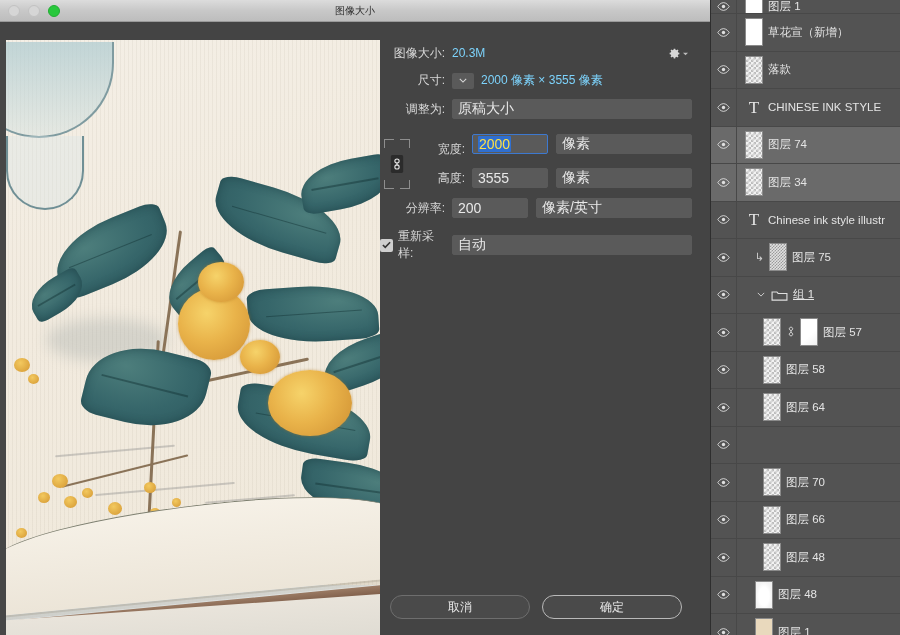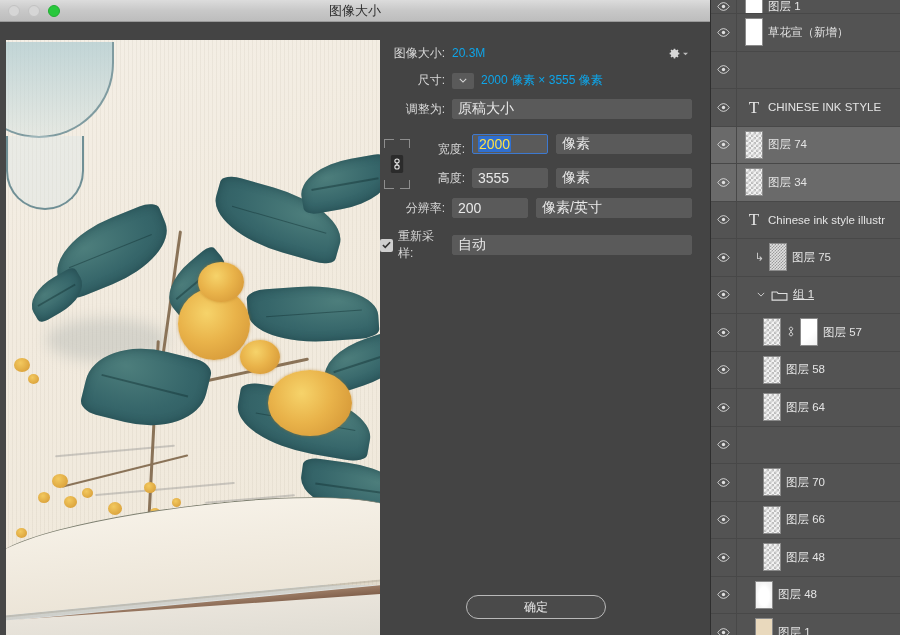--- a/index.html
+++ b/index.html
@@ -25,21 +25,21 @@
     display: flex; align-items: center;
     position: relative;
   }
   .traffic { display: flex; gap: 8px; margin-left: 8px; }
   .tl { width: 12px; height: 12px; border-radius: 50%; }
   .tl.close   { background: #d6d6d6; border: 1px solid #c2c2c2; }
   .tl.min     { background: #d6d6d6; border: 1px solid #c2c2c2; }
   .tl.zoom    { background: #28c83c; border: 1px solid #22ad33; }
   .title-text {
     position: absolute; left: 0; right: 0; text-align: center;
-    font-size: 13px; color: #2e2e2e; line-height: 22px;
+    font-size: 10px; color: #2e2e2e; line-height: 22px;
     font-weight: 400;
     pointer-events: none;
   }
 
   .dlg-body { flex: 1; display: flex; min-height: 0; }
 
   
   .preview-wrap {
     width: 380px; flex: 0 0 380px;
     background: #444444;
@@ -138,21 +138,21 @@
     font-size: 12px;
     display: flex; flex-direction: column;
     padding: 22px 18px 0 0;
     min-width: 0;
   }
   .row { display: flex; align-items: center; margin-bottom: 10px; }
   .lbl {
     width: 72px; flex: 0 0 72px; text-align: right;
     padding-right: 7px; color: #d8d8d8; font-size: 12px; white-space: nowrap;
   }
-  .val { color: #0ea5e9; font-size: 12px; }
+  .val { color: #7dd3fc; font-size: 12px; }
 
   .gear {
     margin-left: auto; margin-right: 4px;
     width: 20px; height: 18px; display: flex; align-items: center; gap: 2px;
     cursor: default;
   }
 
   .field {
     height: 20px; background: #5a5a5a; border: 1px solid #5a5a5a;
     border-radius: 2px; color: #e8e8e8;
@@ -481,20 +481,21 @@
           </div>
           <div class="field sel">
             <span>自动</span>
             <svg class="sel-caret" width="9" height="5" viewBox="0 0 10 6" aria-hidden="true">
               <path d="M1 1 L5 5 L9 1" stroke="#cfcfcf" stroke-width="1.2" fill="none"></path>
             </svg>
           </div>
         </div>
 
         <div class="footer">
+          <div class="btn">取消</div>
           <div class="btn primary">确定</div>
         </div>
       </div>
     </div>
   </div>
 
   <div class="layers">
     <div class="ltrack"></div>
     <div class="lscroll"></div>
     <div id="layer-rows">
@@ -521,20 +522,24 @@
             <span class="thumb"></span>
             <span class="lname">草花宣（新增）</span>
           </div>
         </div>
         <div class="lrow">
           <div class="eye-cell">
             <svg width="13" height="9" viewBox="0 0 16 11">
               <path d="M8 0.7C3.8 .7 1 5.5 1 5.5S3.8 10.3 8 10.3 15 5.5 15 5.5 12.2 .7 8 .7z" fill="none" stroke="#e0e0e0" stroke-width="1.1"></path>
               <circle cx="8" cy="5.5" r="2.1" fill="#e0e0e0"></circle>
             </svg>
+          </div>
+          <div class="thumb-cell">
+            <span class="thumb checker"></span>
+            <span class="lname">落款</span>
           </div>
         </div>
         <div class="lrow">
           <div class="eye-cell">
             <svg width="13" height="9" viewBox="0 0 16 11">
               <path d="M8 0.7C3.8 .7 1 5.5 1 5.5S3.8 10.3 8 10.3 15 5.5 15 5.5 12.2 .7 8 .7z" fill="none" stroke="#e0e0e0" stroke-width="1.1"></path>
               <circle cx="8" cy="5.5" r="2.1" fill="#e0e0e0"></circle>
             </svg>
           </div>
           <div class="thumb-cell">

